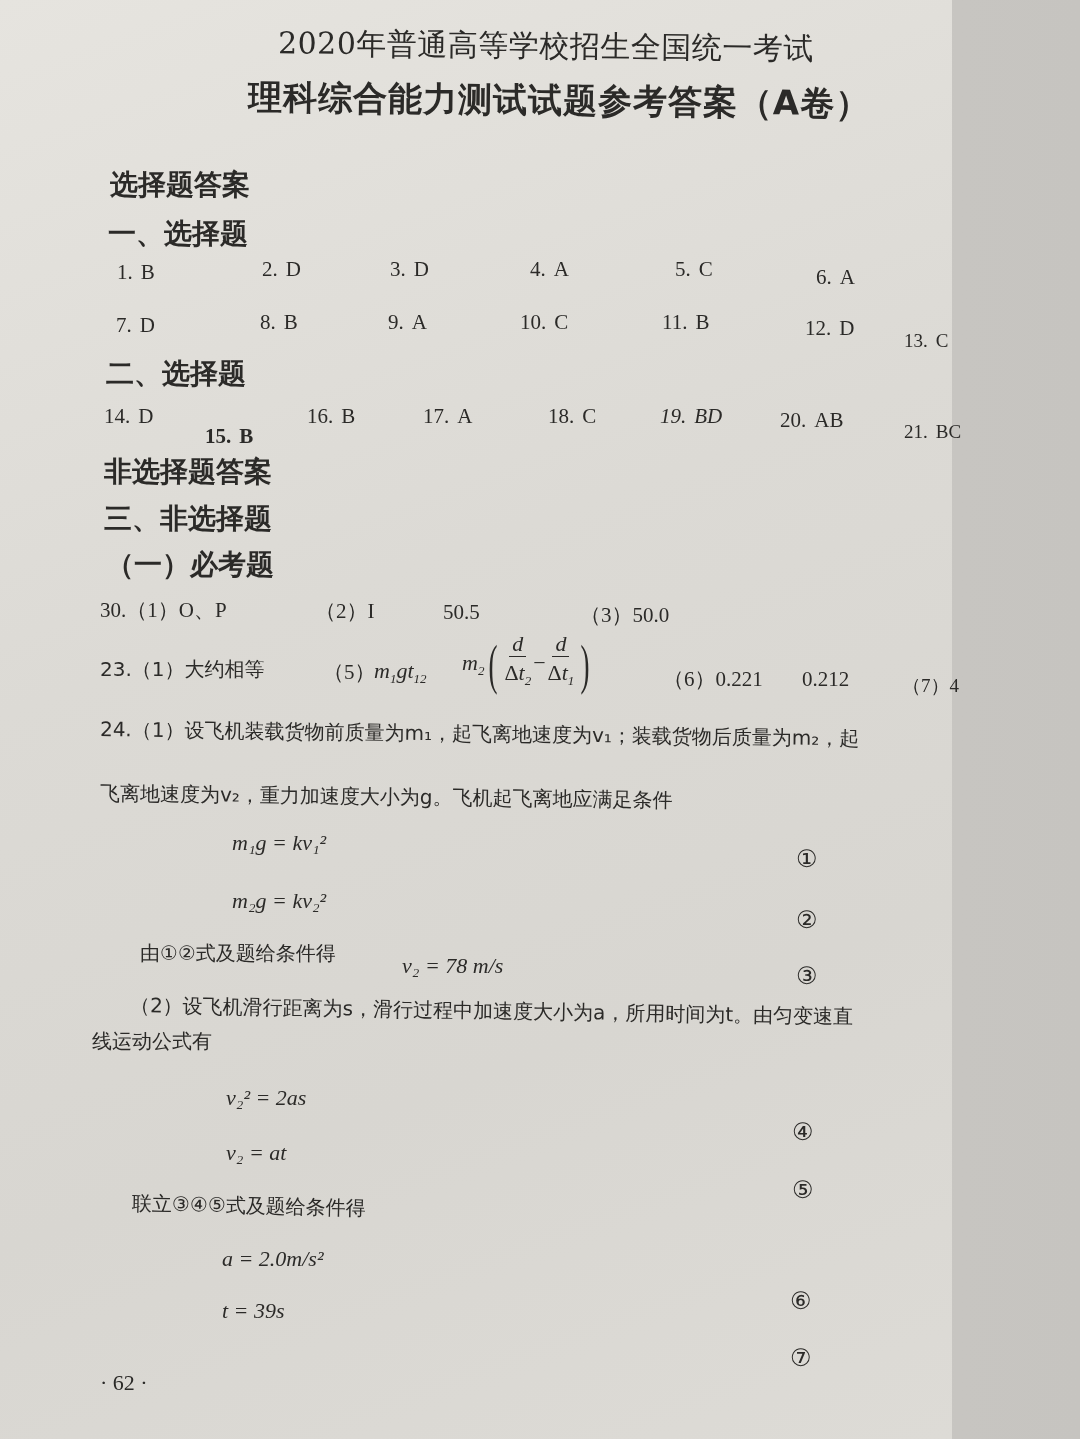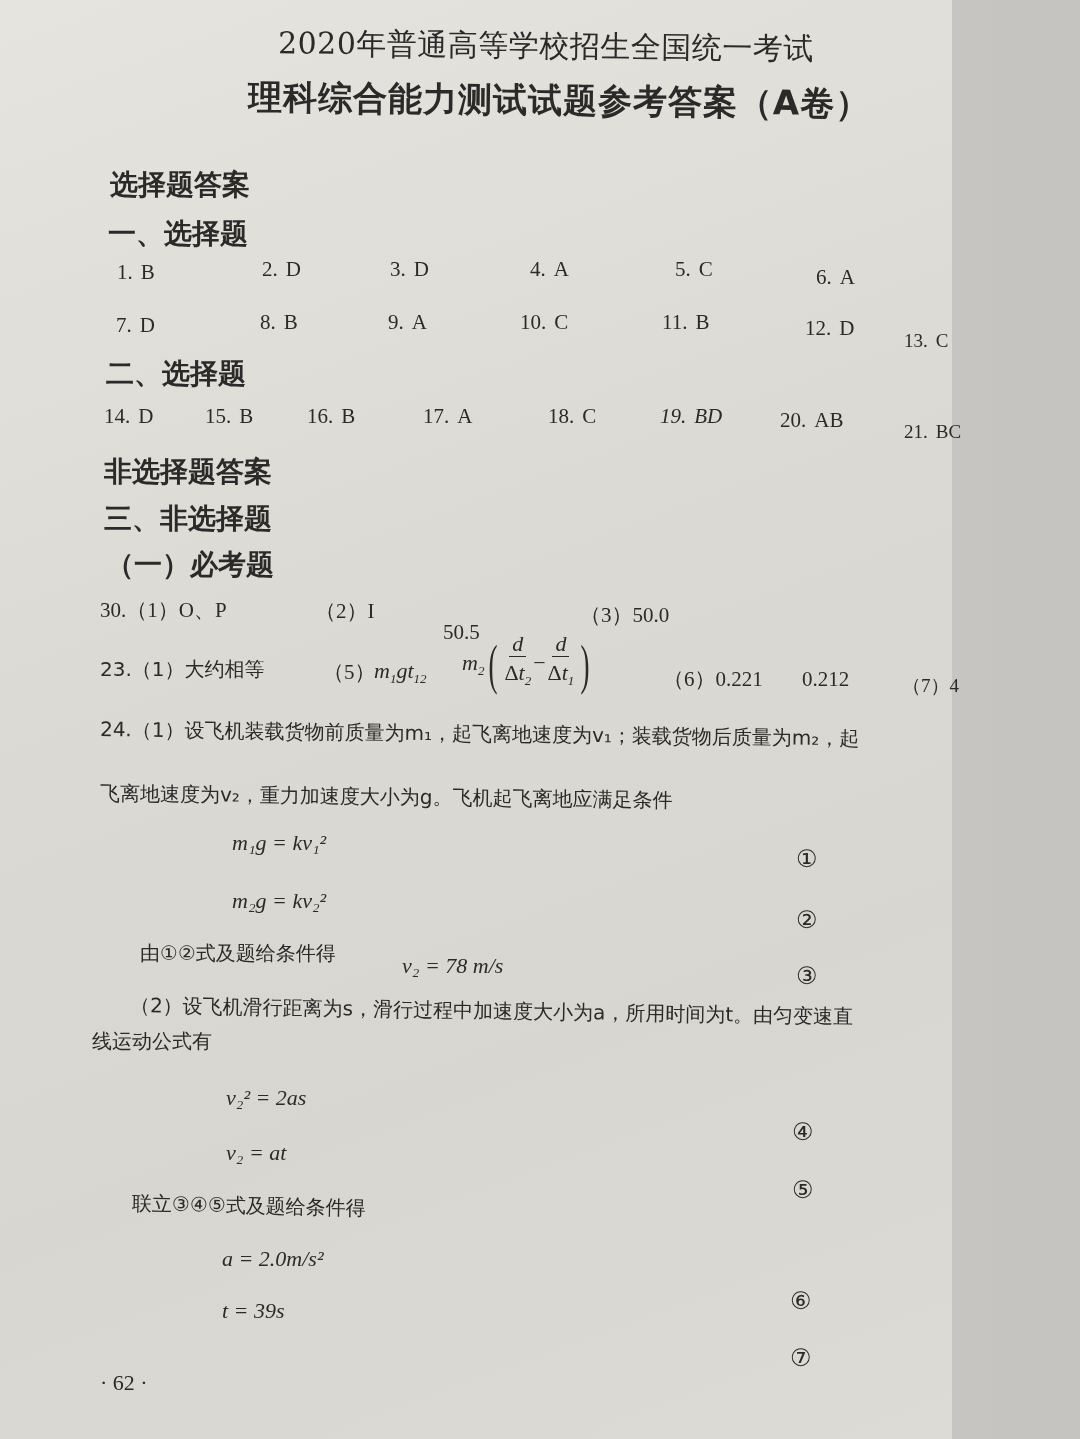--- a/index.html
+++ b/index.html
@@ -59,35 +59,35 @@
   <div class="abs ans" style="left:260px;top:310px;"><span class="num">8.</span><span>B</span></div>
   <div class="abs ans" style="left:388px;top:310px;"><span class="num">9.</span><span>A</span></div>
   <div class="abs ans" style="left:520px;top:310px;"><span class="num">10.</span><span>C</span></div>
   <div class="abs ans" style="left:662px;top:310px;"><span class="num">11.</span><span>B</span></div>
   <div class="abs ans" style="left:805px;top:316px;"><span class="num">12.</span><span>D</span></div>
   <div class="abs ans" style="left:904px;top:330px;font-size:19px;"><span class="num">13.</span><span>C</span></div>
 
   <div class="abs h-sec" style="left:106px;top:355px;">二、选择题</div>
 
   <div class="abs ans" style="left:104px;top:404px;"><span class="num">14.</span><span>D</span></div>
-  <div class="abs ans" style="left:205px;top:404px;"><span class="num">15.</span><span>B</span></div>
+  <div class="abs ans" style="left:205px;top:424px;font-weight:bold;"><span class="num">15.</span><span>B</span></div>
   <div class="abs ans" style="left:307px;top:404px;"><span class="num">16.</span><span>B</span></div>
   <div class="abs ans" style="left:423px;top:404px;"><span class="num">17.</span><span>A</span></div>
   <div class="abs ans" style="left:548px;top:404px;"><span class="num">18.</span><span>C</span></div>
   <div class="abs ans" style="left:660px;top:404px;font-style:italic;"><span class="num">19.</span><span>BD</span></div>
   <div class="abs ans" style="left:780px;top:408px;"><span class="num">20.</span><span>AB</span></div>
   <div class="abs ans" style="left:904px;top:421px;font-size:19px;"><span class="num">21.</span><span>BC</span></div>
 
   <div class="abs h-sec" style="left:104px;top:453px;text-align:right;">非选择题答案</div>
   <div class="abs h-sec" style="left:104px;top:500px;">三、非选择题</div>
   <div class="abs h-sec" style="left:106px;top:546px;">（一）必考题</div>
 
   <div class="abs ans" style="left:100px;top:596px;">30.（1）O、P</div>
   <div class="abs ans" style="left:315px;top:597px;">（2）I</div>
-  <div class="abs ans" style="left:443px;top:620px;">50.5</div>
+  <div class="abs ans" style="left:443px;top:600px;">50.5</div>
   <div class="abs ans" style="left:580px;top:601px;">（3）50.0</div>
 
   <div class="abs txt" style="left:100px;top:656px;font-size:20px;">23.（1）大约相等</div>
   <div class="abs ans" style="left:323px;top:658px;">（5）</div>
   <div class="abs math" style="left:374px;top:658px;"><span>m</span><sub>1</sub><span>gt</span><sub>12</sub></div>
   <div class="abs math" style="left:462px;top:632px;">
     <span>m</span><sub>2</sub><span class="paren">(</span><span class="frac">
         <span class="n">d</span>
         <span class="d"><span class="up">Δ</span>t<sub>2</sub></span>
       </span><span class="up">−</span><span class="frac">

